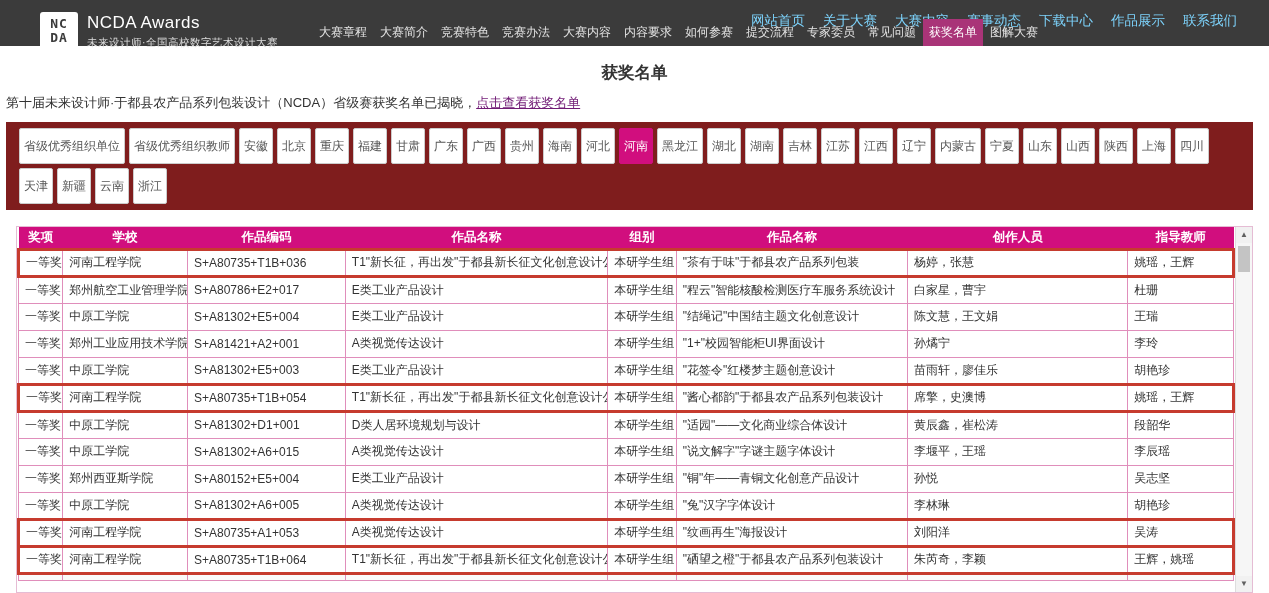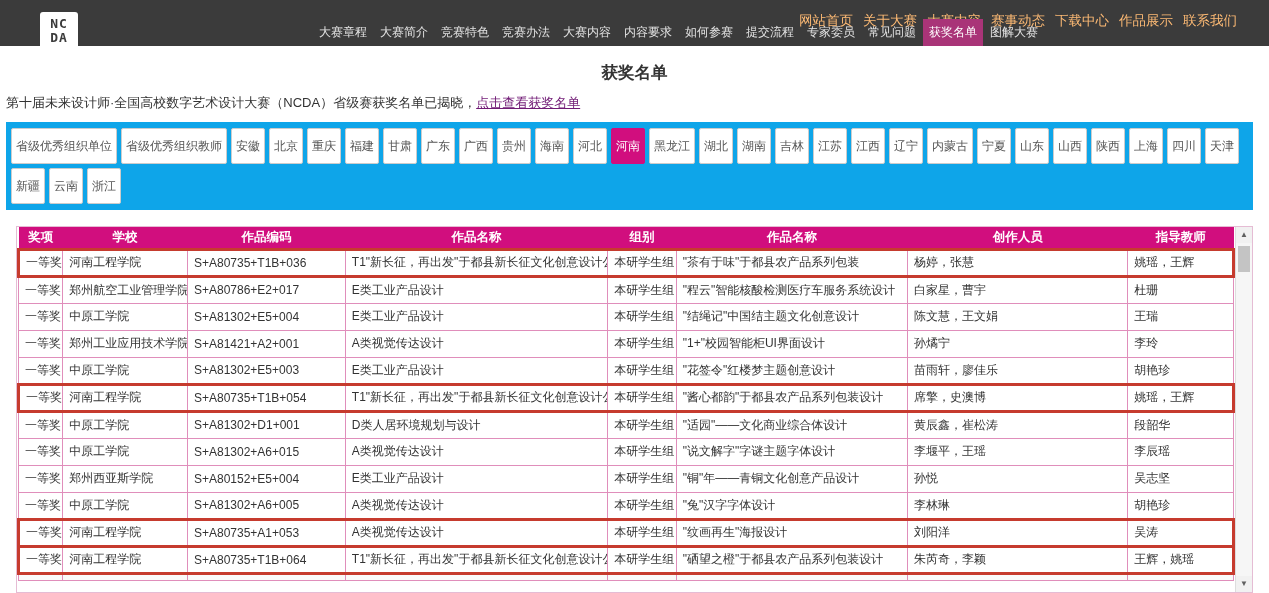--- a/index.html
+++ b/index.html
@@ -17,32 +17,32 @@
   
   .topbar{position:relative;height:46px;background:var(--header-bg);color:#fff;}
   .logo{position:absolute;left:40px;top:12px;display:flex;align-items:center;cursor:pointer;}
   .logo-box{width:38px;height:38px;background:#fff;border-radius:3px;color:var(--header-bg);
     display:flex;flex-direction:column;align-items:center;justify-content:center;
     font-family:"DejaVu Sans Mono",monospace;font-weight:bold;font-size:13px;line-height:14px;letter-spacing:1px;}
   .logo-text{margin-left:9px;}
   .logo-title{font-size:17px;letter-spacing:.5px;color:#fff;}
   .logo-sub{font-size:10.5px;color:#ddd;margin-top:3px;letter-spacing:.5px;}
   .main-nav{position:absolute;top:11px;right:32px;white-space:nowrap;}
-  .main-nav .nav-item{display:inline-block;margin-left:10px;font-size:13.5px;color:#fdba74;cursor:pointer;}
+  .main-nav .nav-item{display:inline-block;margin-left:18px;font-size:13.5px;color:#7dd3fc;cursor:pointer;}
   .sub-nav{position:absolute;left:313px;bottom:0;white-space:nowrap;}
   .sub-nav .subnav-item{display:inline-block;padding:5px 6px;margin-right:1px;font-size:12px;color:#e3e3e3;cursor:pointer;}
   .sub-nav .subnav-item.active{background:var(--subnav-hl);color:#fff;}
 
   
   .page-title{font-size:16.5px;font-weight:bold;text-align:center;margin:16px 0 10px;color:#333;}
   .intro{font-size:13px;margin:0 0 10px 6px;color:#333;}
   .intro-link{color:#701a75;text-decoration:underline;cursor:pointer;}
 
   
-  .tabs{background:#0ea5e9;margin:0 16px 4px 6px;padding:4px 3px;line-height:0;}
+  .tabs{background:#7f1d1d;margin:0 16px 4px 6px;padding:4px 11px;line-height:0;}
   .tab{display:inline-block;margin:2px;padding:10px 4px;background:#fff;border:1px solid var(--tab-border);
     border-radius:2px;font-size:12px;line-height:14px;color:#555;cursor:pointer;white-space:nowrap;}
   .tab.active{background:var(--accent);border-color:var(--accent);color:#fff;}
 
   
   .table-area{margin:0 16px 0 16px;}
   .table-viewport{position:relative;height:367px;overflow:hidden;border:1px solid #e5bcd4;margin-top:16px;}
   table{border-collapse:collapse;table-layout:fixed;width:calc(100% - 17px);}
   th{background:var(--accent);color:#fff;font-size:12.5px;font-weight:bold;height:22px;
     text-align:center;padding:0 4px;white-space:nowrap;overflow:hidden;}
@@ -63,28 +63,32 @@
 </style>
 </head>
 <body>
 
 <div class="topbar">
   <div class="logo">
     <div class="logo-box">
       <span>NC</span>
       <span>DA</span>
     </div>
+    <div class="logo-text">
+      <div class="logo-title">NCDA Awards</div>
+      <div class="logo-sub">未来设计师·全国高校数字艺术设计大赛</div>
+    </div>
   </div>
   <nav class="main-nav" id="main-nav"><span class="nav-item">网站首页</span><span class="nav-item">关于大赛</span><span class="nav-item">大赛内容</span><span class="nav-item">赛事动态</span><span class="nav-item">下载中心</span><span class="nav-item">作品展示</span><span class="nav-item">联系我们</span></nav>
   <nav class="sub-nav" id="sub-nav"><span class="subnav-item">大赛章程</span><span class="subnav-item">大赛简介</span><span class="subnav-item">竞赛特色</span><span class="subnav-item">竞赛办法</span><span class="subnav-item">大赛内容</span><span class="subnav-item">内容要求</span><span class="subnav-item">如何参赛</span><span class="subnav-item">提交流程</span><span class="subnav-item">专家委员</span><span class="subnav-item">常见问题</span><span class="subnav-item active">获奖名单</span><span class="subnav-item">图解大赛</span></nav>
 </div>
 
 <h1 class="page-title">获奖名单</h1>
 
-<p class="intro"><span>第十届未来设计师·全国高校数字艺术设计大赛（NCDA）省级赛获奖名单已揭晓，</span><a href="#" class="intro-link">点击查看获奖名单</a></p>
+<p class="intro"><span>第十届未来设计师·于都县农产品系列包装设计（NCDA）省级赛获奖名单已揭晓，</span><a href="#" class="intro-link">点击查看获奖名单</a></p>
 
 <div class="tabs" id="tabs"><div class="tab">省级优秀组织单位</div><div class="tab">省级优秀组织教师</div><div class="tab">安徽</div><div class="tab">北京</div><div class="tab">重庆</div><div class="tab">福建</div><div class="tab">甘肃</div><div class="tab">广东</div><div class="tab">广西</div><div class="tab">贵州</div><div class="tab">海南</div><div class="tab">河北</div><div class="tab active">河南</div><div class="tab">黑龙江</div><div class="tab">湖北</div><div class="tab">湖南</div><div class="tab">吉林</div><div class="tab">江苏</div><div class="tab">江西</div><div class="tab">辽宁</div><div class="tab">内蒙古</div><div class="tab">宁夏</div><div class="tab">山东</div><div class="tab">山西</div><div class="tab">陕西</div><div class="tab">上海</div><div class="tab">四川</div><div class="tab">天津</div><div class="tab">新疆</div><div class="tab">云南</div><div class="tab">浙江</div></div>
 
 <div class="table-area">
   <div class="table-viewport">
     <table id="awards-table">
       <colgroup id="cols">
           <col style="width: 44px;">
           <col style="width: 124px;">
           <col style="width: 157px;">

